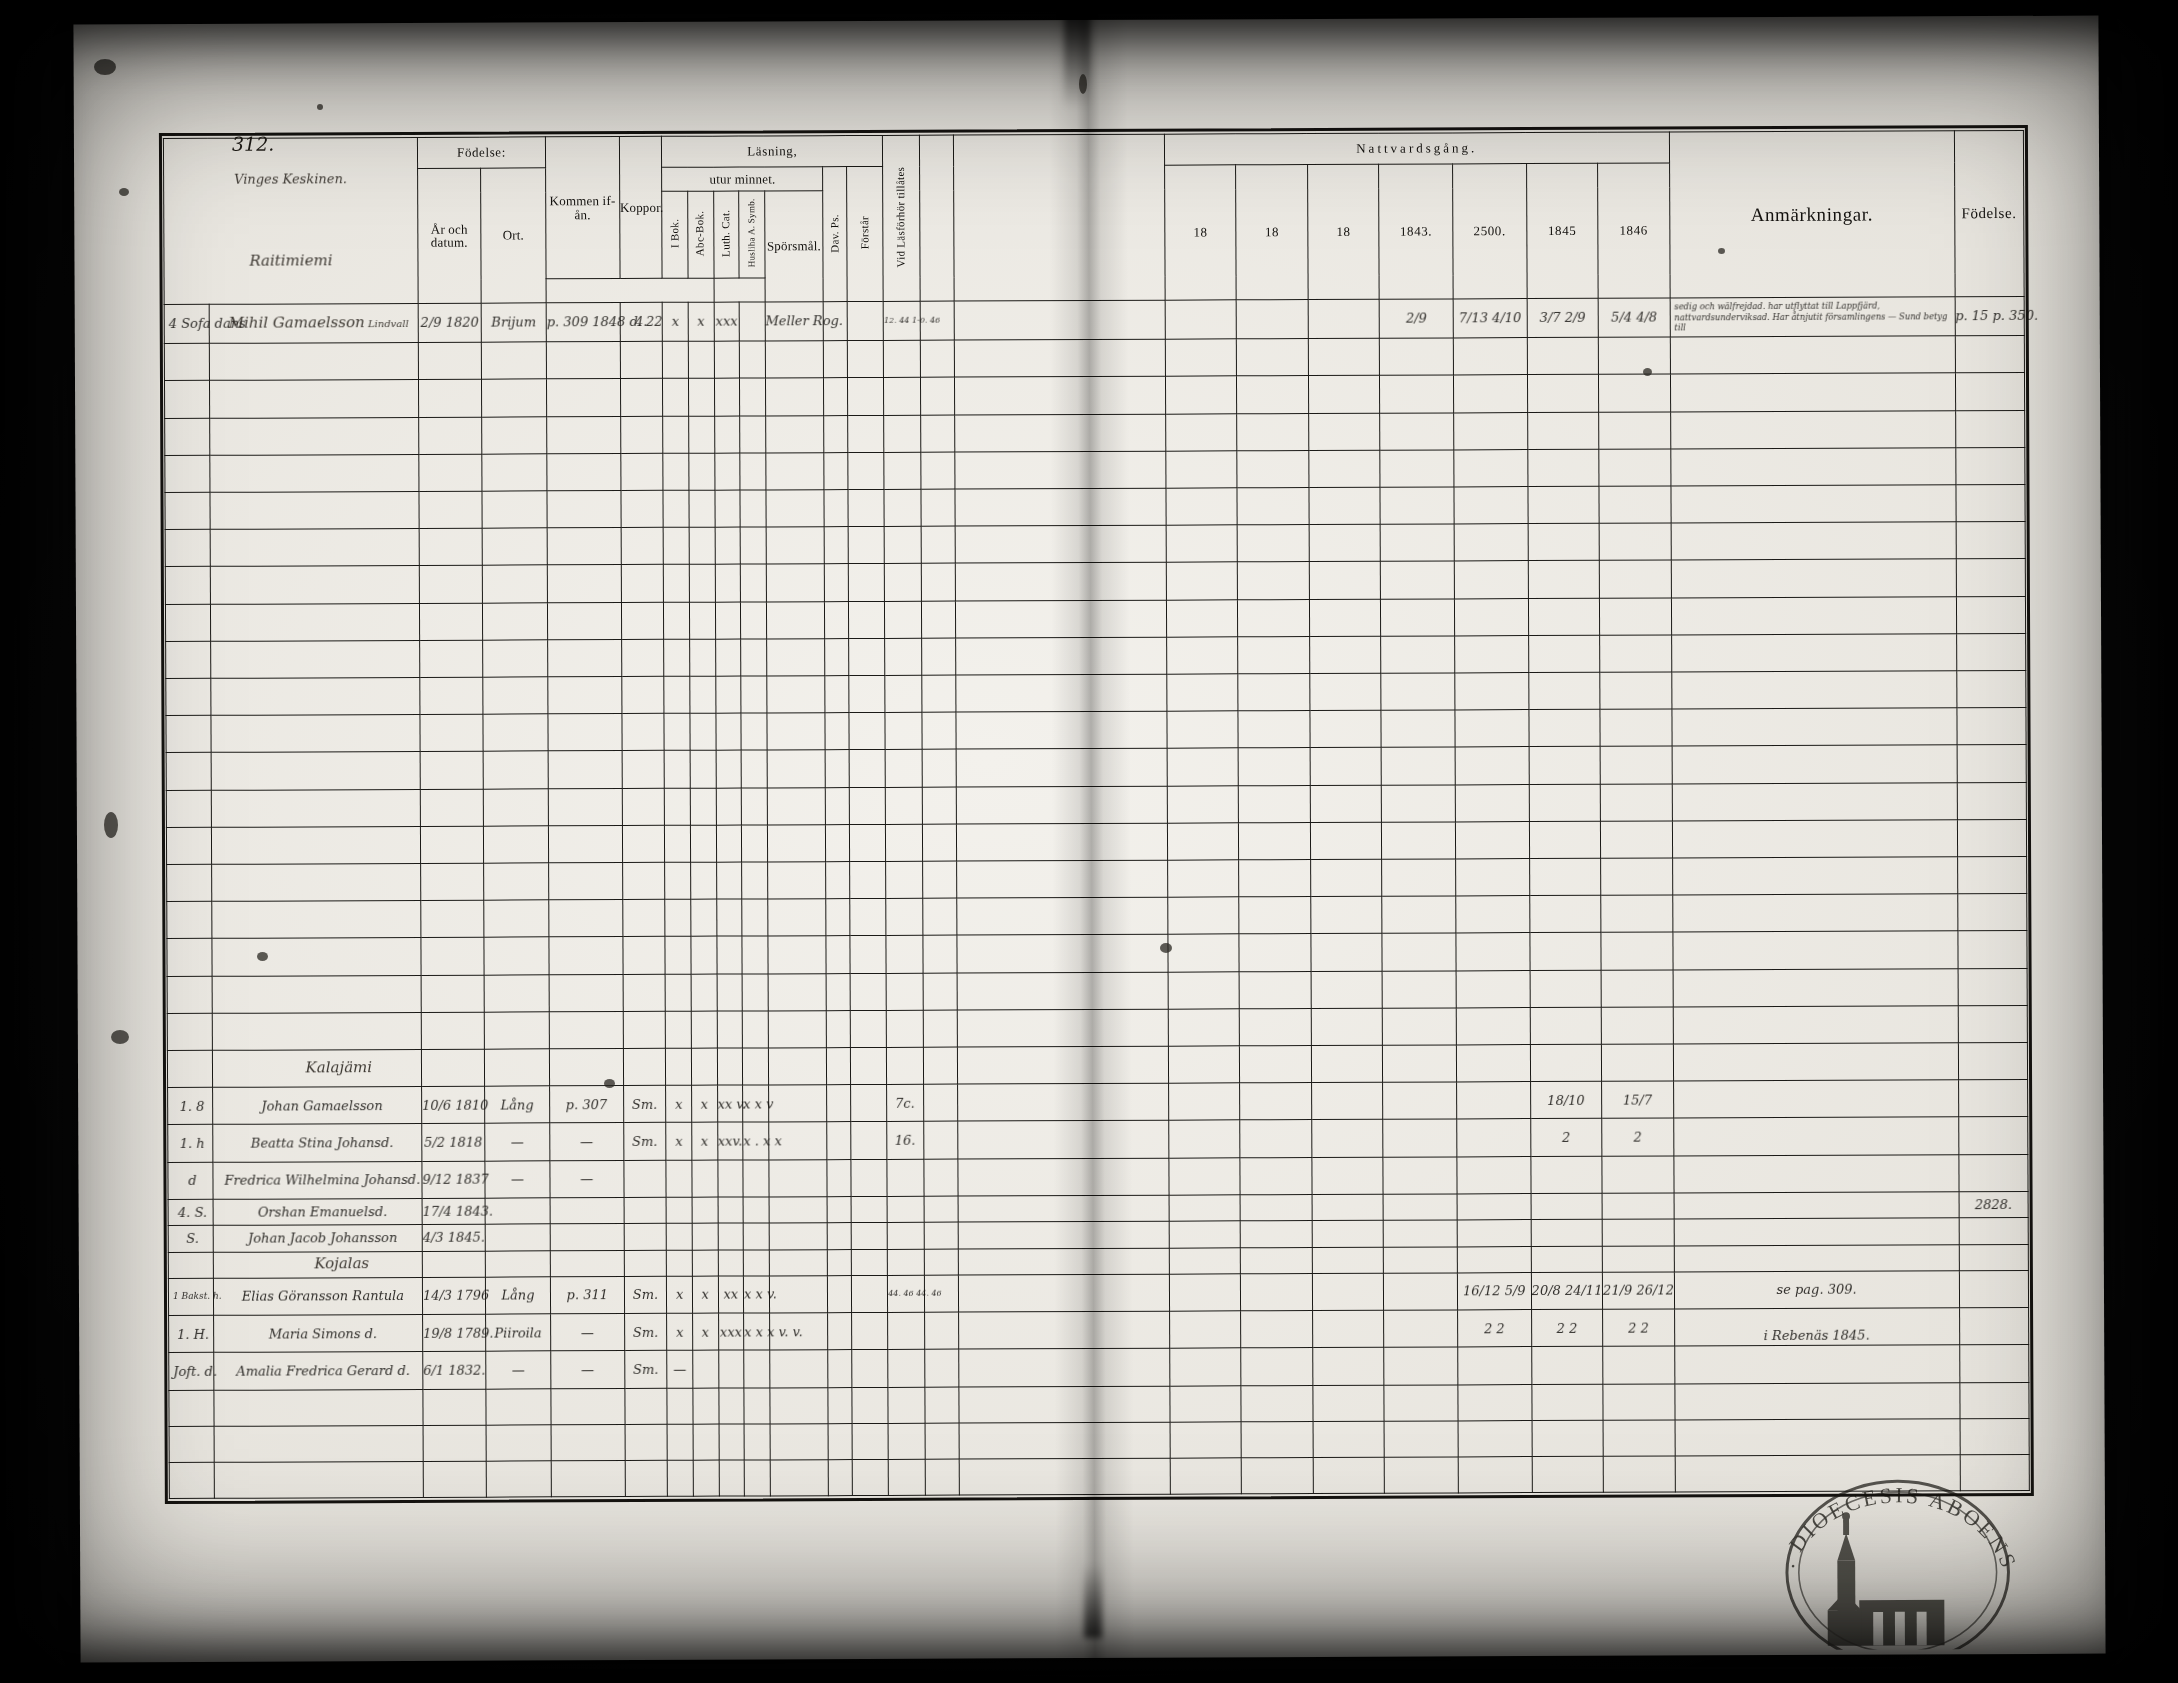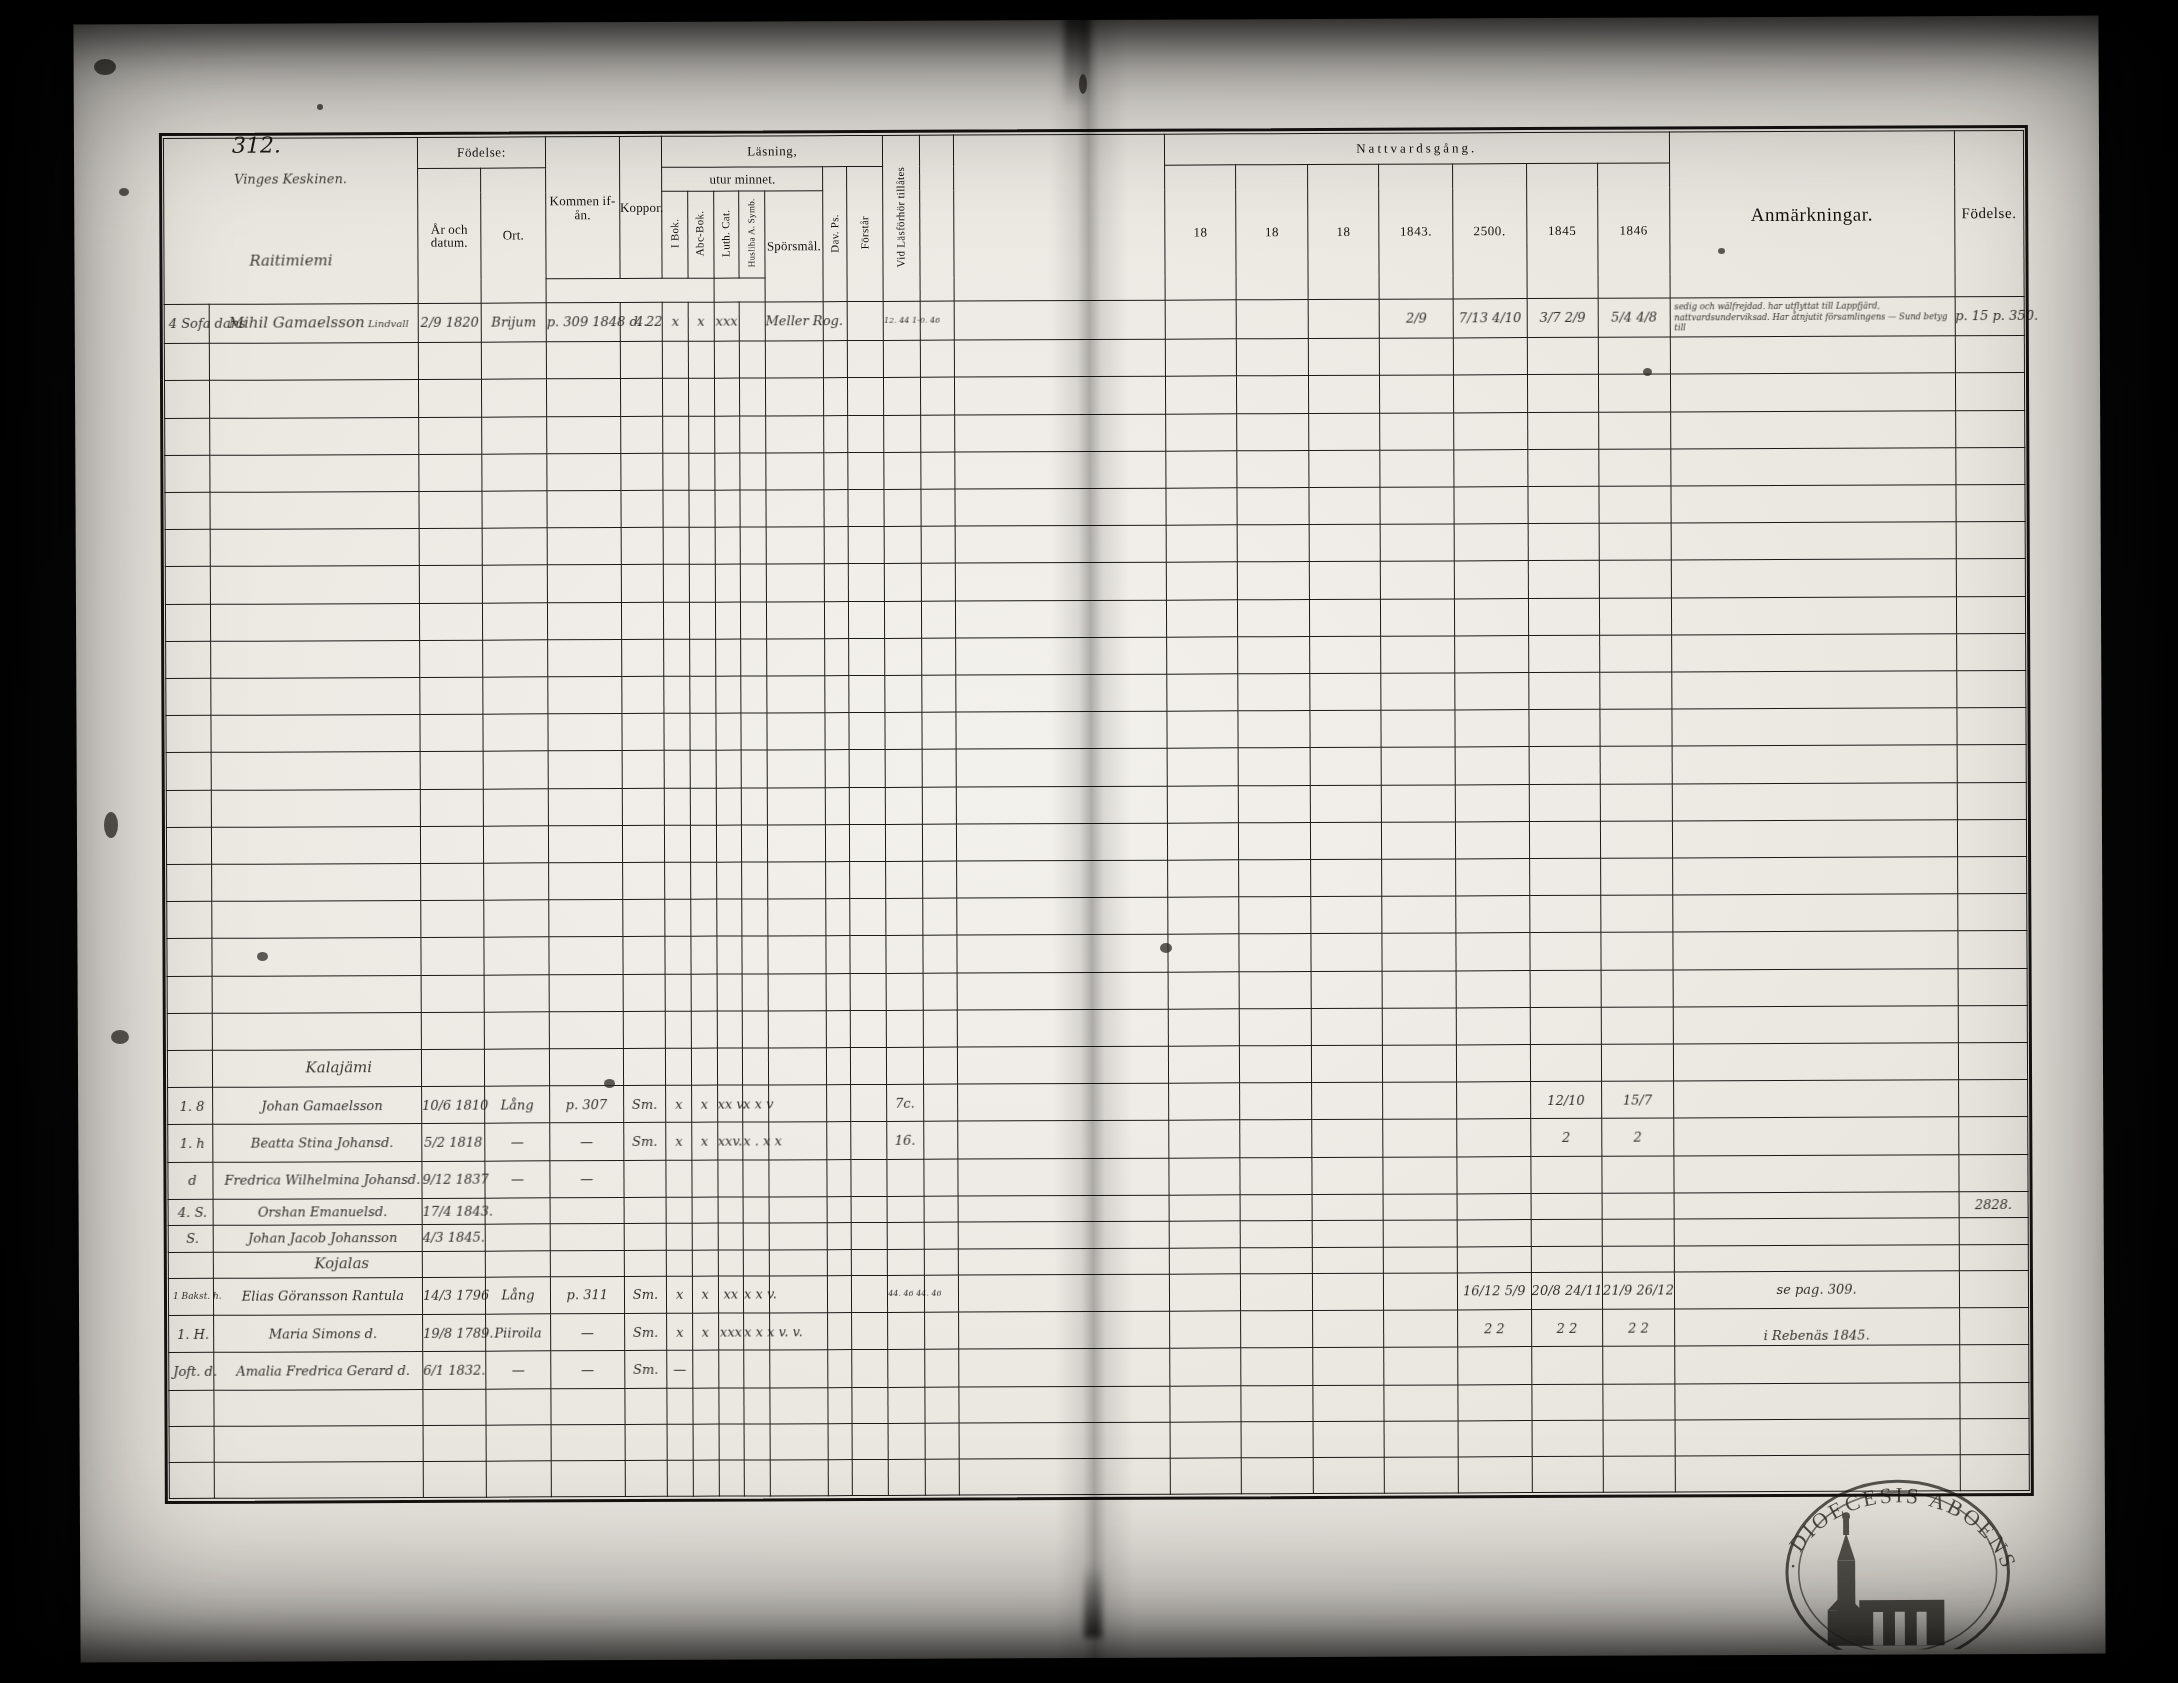--- a/index.html
+++ b/index.html
@@ -174,21 +174,21 @@
     font-size: 10px;
   }
 
   #folio {
     position: absolute;
     left: 158px;
     top: 109px;
     z-index: 30;
     font-family: "DejaVu Serif", serif;
     font-style: italic;
-    font-size: 22px;
+    font-size: 19px;
     color: #1d1a15;
   }
 
   
   #stamp {
     position: absolute;
     right: 74px;
     bottom: 5px;
     width: 267px;
     height: 188px;
@@ -880,21 +880,21 @@
           <td></td>
           <td></td>
           <td class="hand hand-xs blur">7c.</td>
           <td></td>
           <td></td>
           <td></td>
           <td></td>
           <td></td>
           <td></td>
           <td></td>
-          <td class="hand hand-xs blur">12/10</td>
+          <td class="hand hand-xs blur">18/10</td>
           <td class="hand hand-xs blur">15/7</td>
           <td class="noteText blur"></td>
           <td class="hand hand-xs blur"></td>
         </tr>
 
         <tr style="height:31px">
           <td class="hand hand-xs leftTiny blur">1. h</td>
           <td class="nameCell hand blur">Beatta Stina Johansd.</td>
           <td class="hand hand-sm blur">5/2 1818</td>
           <td class="hand hand-sm blur">—</td>

